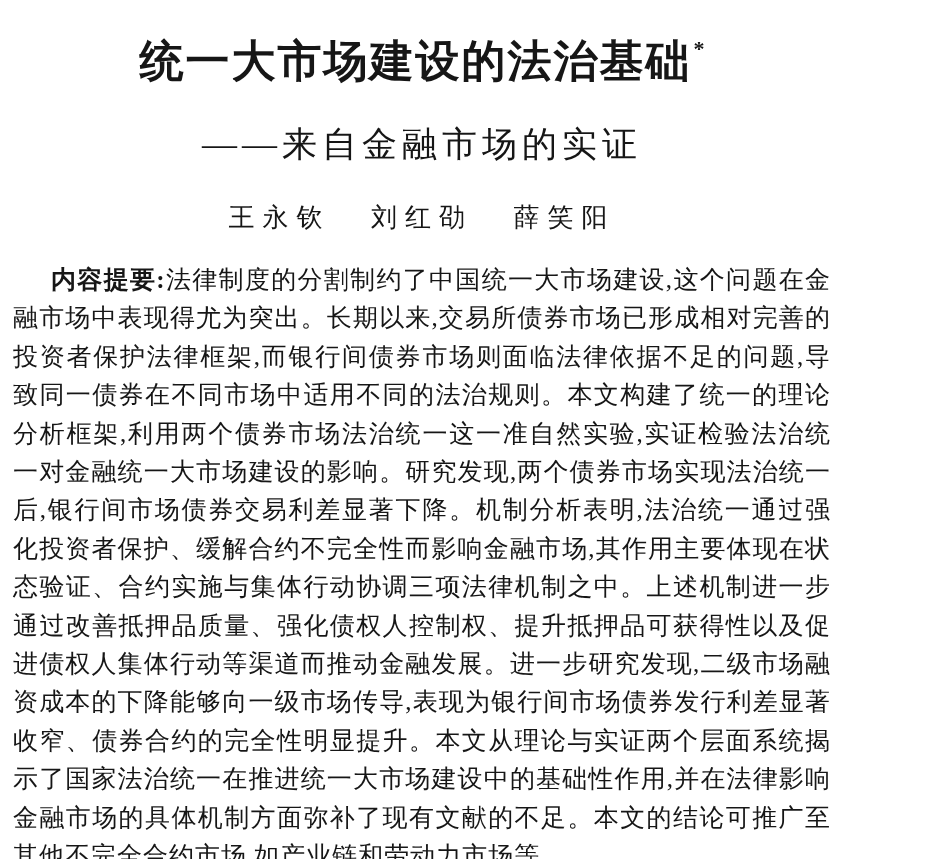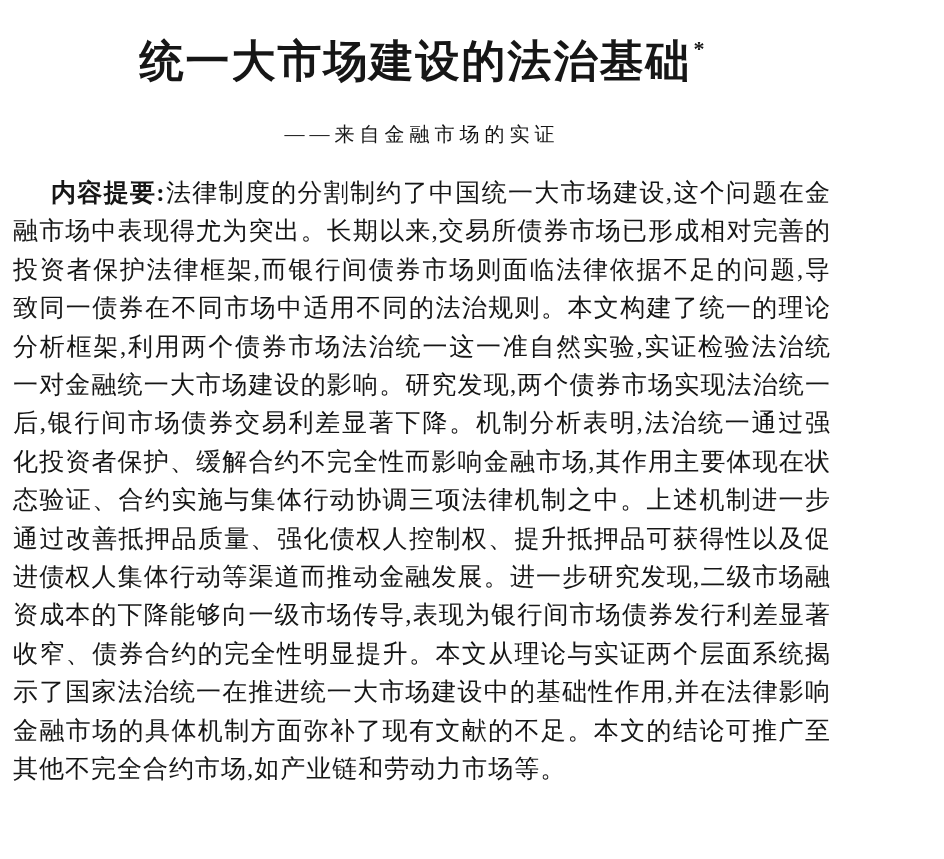--- a/index.html
+++ b/index.html
@@ -28,21 +28,21 @@
   .title sup {
     font-size: 22px;
     font-weight: 700;
     vertical-align: 20px;
     letter-spacing: 0;
     margin-left: 2px;
   }
   .subtitle {
     margin-top: 32px;
     text-align: center;
-    font-size: 20px;
+    font-size: 35px;
     letter-spacing: 5px;
     font-weight: 400;
   }
   .authors {
     margin-top: 32px;
     text-align: center;
     font-size: 26px;
     letter-spacing: 8px;
   }
   .author {
@@ -67,16 +67,21 @@
 </style>
 </head>
 <body>
 
 <div class="page">
 
   <h1 class="title"><span>统一大市场建设的法治基础</span><sup>*</sup></h1>
 
   <div class="subtitle">——来自金融市场的实证</div>
 
+  <div class="authors">
+    <span class="author">王永钦</span>
+    <span class="author">刘红劭</span>
+    <span class="author">薛笑阳</span>
+  </div>
 
   <p class="abstract"><span class="lead">内容提要:</span><span>法律制度的分割制约了中国统一大市场建设,这个问题在金融市场中表现得尤为突出。长期以来,交易所债券市场已形成相对完善的投资者保护法律框架,而银行间债券市场则面临法律依据不足的问题,导致同一债券在不同市场中适用不同的法治规则。本文构建了统一的理论分析框架,利用两个债券市场法治统一这一准自然实验,实证检验法治统一对金融统一大市场建设的影响。研究发现,两个债券市场实现法治统一后,银行间市场债券交易利差显著下降。机制分析表明,法治统一通过强化投资者保护、缓解合约不完全性而影响金融市场,其作用主要体现在状态验证、合约实施与集体行动协调三项法律机制之中。上述机制进一步通过改善抵押品质量、强化债权人控制权、提升抵押品可获得性以及促进债权人集体行动等渠道而推动金融发展。进一步研究发现,二级市场融资成本的下降能够向一级市场传导,表现为银行间市场债券发行利差显著收窄、债券合约的完全性明显提升。本文从理论与实证两个层面系统揭示了国家法治统一在推进统一大市场建设中的基础性作用,并在法律影响金融市场的具体机制方面弥补了现有文献的不足。本文的结论可推广至其他不完全合约市场,如产业链和劳动力市场等。</span></p>
 
 </div>
 
 </body></html>

